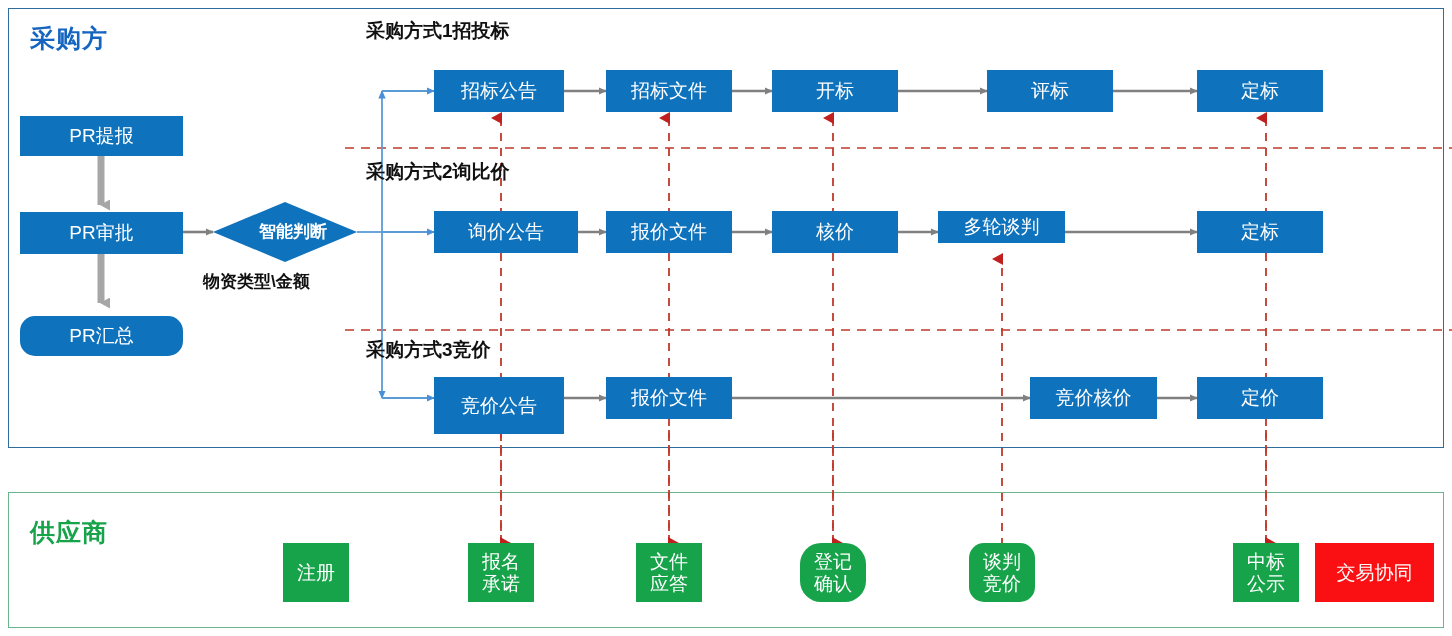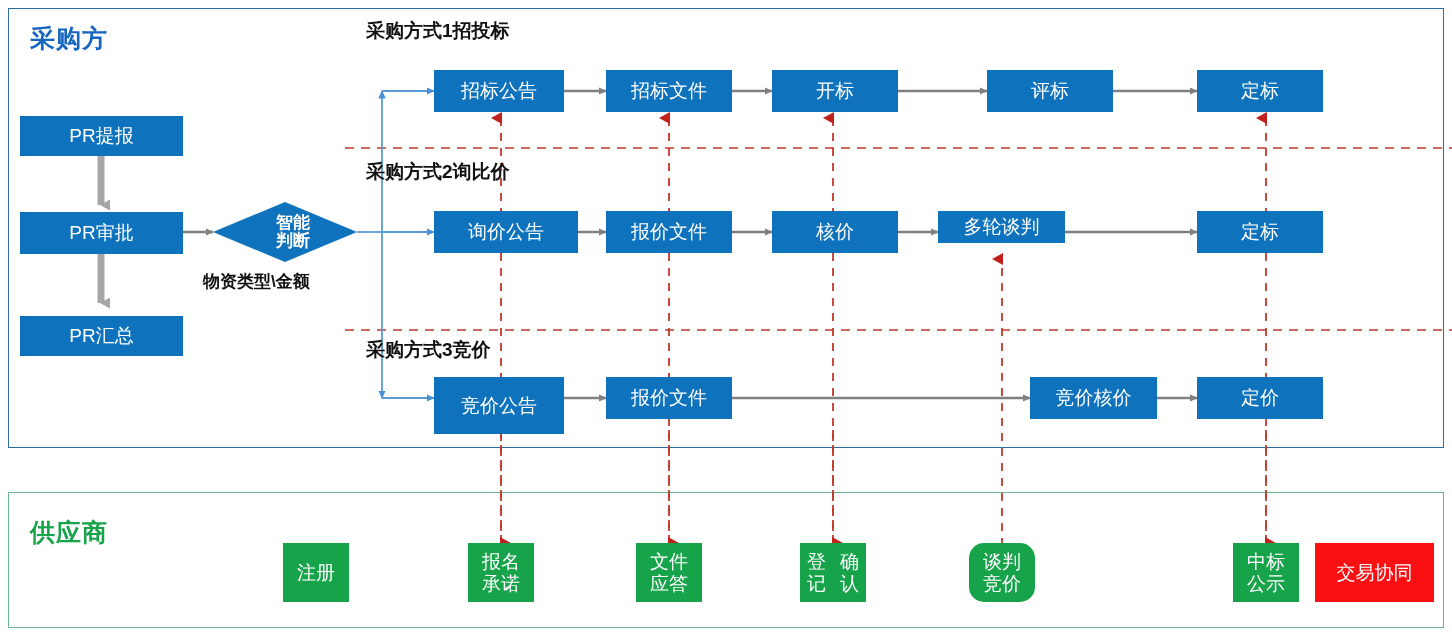--- a/index.html
+++ b/index.html
@@ -108,24 +108,24 @@
     <line x1="833" y1="430" x2="833" y2="543" stroke="#C0392B" stroke-width="1.8" stroke-dasharray="8,7" marker-end="url(#ah-red-down)"></line>
 
     <line x1="1002" y1="546" x2="1002" y2="259" stroke="#C0392B" stroke-width="1.8" stroke-dasharray="8,7" marker-end="url(#ah-red-up)"></line>
 
     <line x1="1266" y1="546" x2="1266" y2="118" stroke="#C0392B" stroke-width="1.8" stroke-dasharray="8,7" marker-end="url(#ah-red-up)"></line>
     <line x1="1266" y1="430" x2="1266" y2="543" stroke="#C0392B" stroke-width="1.8" stroke-dasharray="8,7" marker-end="url(#ah-red-down)"></line>
   </svg>
 
   <div class="node blue" style="left:20px;top:116px;width:163px;height:40px;">PR提报</div>
   <div class="node blue" style="left:20px;top:212px;width:163px;height:42px;">PR审批</div>
-  <div class="node blue" style="left:20px;top:316px;width:163px;height:40px;">PR汇总</div>
+  <div class="node blue" style="left:20px;top:316px;width:163px;height:40px;border-radius:15px;">PR汇总</div>
 
   <div class="diamond" style="left:213px;top:202px;width:144px;height:60px;">
-    <div style="display:flex;flex-direction:column;margin-left:16px;">
+    <div style="display:flex;flex-direction:row;margin-left:16px;">
       <span>智能</span>
       <span>判断</span>
     </div>
   </div>
 
   <div class="lbl-sm" style="left:203px;top:270px;">物资类型\金额</div>
 
   <div class="lbl" style="left:366px;top:18px;">采购方式1招投标</div>
   <div class="lbl" style="left:366px;top:159px;">采购方式2询比价</div>
   <div class="lbl" style="left:366px;top:337px;text-align:right;">采购方式3竞价</div>
@@ -154,21 +154,21 @@
   <div class="node green" style="left:468px;top:543px;width:66px;height:59px;flex-direction:column;">
     <span>报名</span>
     <span>承诺</span>
   </div>
 
   <div class="node green" style="left:636px;top:543px;width:66px;height:59px;flex-direction:column;">
     <span>文件</span>
     <span>应答</span>
   </div>
 
-  <div class="node green" style="left:800px;top:543px;width:66px;height:59px;">
+  <div class="node green" style="left:800px;top:543px;width:66px;height:59px;flex-direction:column;border-radius:21px;">
     <span>登记</span>
     <span>确认</span>
   </div>
 
   <div class="node green" style="left:969px;top:543px;width:66px;height:59px;flex-direction:column;border-radius:15px;">
     <span>谈判</span>
     <span>竞价</span>
   </div>
 
   <div class="node green" style="left:1233px;top:543px;width:66px;height:59px;flex-direction:column;">

